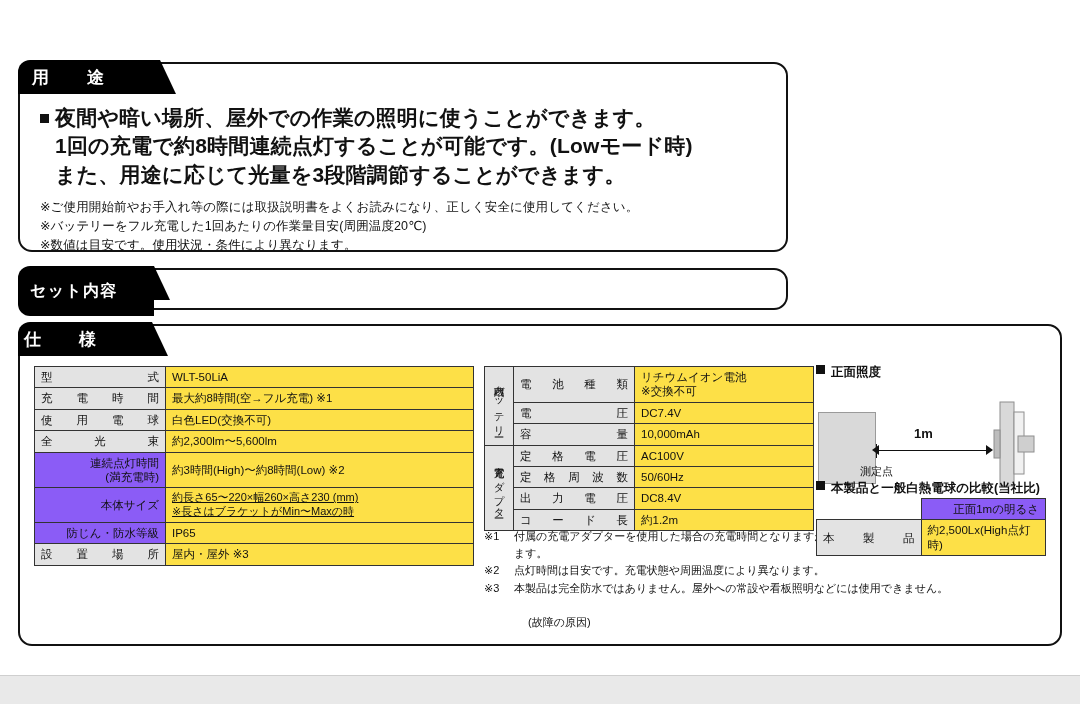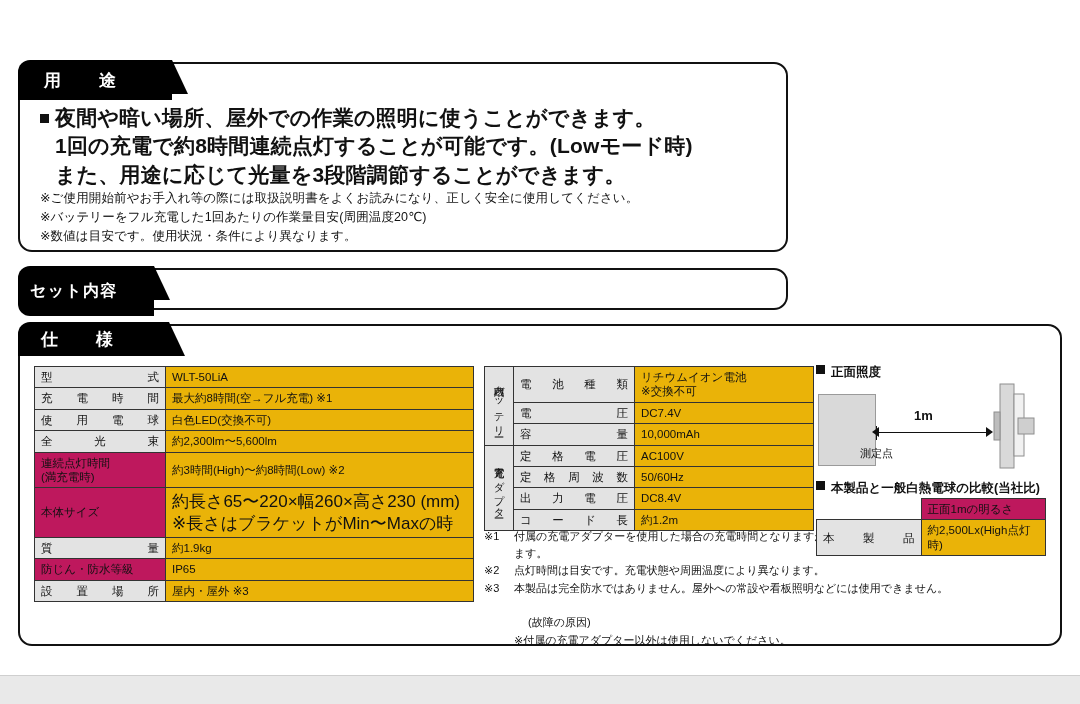--- a/index.html
+++ b/index.html
@@ -85,26 +85,26 @@
     line-height:1.25;
   }
   td.lbl{
     background:#e3e3e3;
     text-align:justify;
     text-align-last:justify;
     white-space:nowrap;
     font-size:11.5px;
   }
   td.lbl2{
-    background:#be185d;
-    text-align:left;
+    background:#8b5cf6;
+    text-align:right;
     font-size:11.5px;
     line-height:1.2;
   }
-  td.val{background:#eab308;}
+  td.val{background:#fde047;}
   td.vert{
     background:#e3e3e3;
     width:16px;
     text-align:center;
     font-size:10.5px;
     line-height:1.05;
     padding:2px 1px;
   }
   .vwrap{writing-mode:vertical-rl;text-orientation:upright;letter-spacing:1px;display:inline-block;}
 
@@ -141,45 +141,45 @@
     border-top:1px solid #cfcfcf;
   }
 </style>
 </head>
 <body>
 
 <div class="page">
 
   <div class="rbox" style="left:18px;top:62px;width:770px;height:190px;"></div>
 
-  <div class="tab slant" style="left:18px;top:60px;width:128px;height:40px;border-radius:12px 0 0 0;padding-left:26px;font-size:17px;">
+  <div class="tab slant" style="left:18px;top:60px;width:128px;height:34px;border-radius:12px 0 0 0;padding-left:14px;font-size:17px;">
     <span>用　　途</span>
   </div>
 
   <div style="position:absolute;left:40px;top:104px;width:720px;">
     <div class="usage-line">
       <span class="bullet-sq"></span><span>夜間や暗い場所、屋外での作業の照明に使うことができます。</span>
     </div>
     <div class="usage-line" style="padding-left:15px;">1回の充電で約8時間連続点灯することが可能です。(Lowモード時)</div>
     <div class="usage-line" style="padding-left:15px;">また、用途に応じて光量を3段階調節することができます。</div>
-    <div class="note" style="">※ご使用開始前やお手入れ等の際には取扱説明書をよくお読みになり、正しく安全に使用してください。</div>
+    <div class="note" style="margin-top:9px;">※ご使用開始前やお手入れ等の際には取扱説明書をよくお読みになり、正しく安全に使用してください。</div>
     <div class="note">※バッテリーをフル充電した1回あたりの作業量目安(周囲温度20℃)</div>
     <div class="note">※数値は目安です。使用状況・条件により異なります。</div>
   </div>
 
   <div class="rbox" style="left:18px;top:268px;width:770px;height:42px;"></div>
 
   <div class="tab slant" style="left:18px;top:266px;width:124px;height:50px;border-radius:12px 0 0 12px;padding-left:12px;font-size:16px;">
     <span>セット内容</span>
   </div>
 
 
   <div class="rbox" style="left:18px;top:324px;width:1044px;height:322px;"></div>
 
-  <div class="tab slant" style="left:18px;top:322px;width:128px;height:34px;border-radius:12px 0 0 0;padding-left:23px;font-size:17px;">
+  <div class="tab slant" style="left:18px;top:322px;width:128px;height:34px;border-radius:12px 0 0 0;padding-left:6px;font-size:17px;">
     <span>仕　　様</span>
   </div>
 
   <table class="spec" style="position:absolute;left:34px;top:366px;width:440px;">
     <tbody>
         <tr>
       <td class="lbl" style="width:118px;margin-left:40px;">型　　　式</td>
       <td class="val">WLT-50LiA</td>
     </tr>
     <tr>
@@ -194,26 +194,22 @@
       <td class="lbl">全 光 束</td>
       <td class="val">約2,300lm〜5,600lm</td>
     </tr>
     <tr>
       <td class="lbl2" style="white-space:pre-line;">連続点灯時間
 (満充電時)</td>
       <td class="val">約3時間(High)〜約8時間(Low)  ※2</td>
     </tr>
     <tr>
       <td class="lbl2">本体サイズ</td>
-      <td class="val" style="white-space:pre-line;font-size:17px;">約長さ65〜220×幅260×高さ230 (mm)
+      <td class="val" style="white-space:pre-line;font-size:11px;text-decoration:underline;">約長さ65〜220×幅260×高さ230 (mm)
 ※長さはブラケットがMin〜Maxの時</td>
-    </tr>
-    <tr>
-      <td class="lbl">質　　　量</td>
-      <td class="val">約1.9kg</td>
     </tr>
     <tr>
       <td class="lbl2">防じん・防水等級</td>
       <td class="val">IP65</td>
     </tr>
     <tr>
       <td class="lbl">設 置 場 所</td>
       <td class="val">屋内・屋外 ※3</td>
     </tr>
   </tbody>
@@ -265,31 +261,27 @@
       <div class="txt">点灯時間は目安です。充電状態や周囲温度により異なります。</div>
     </div>
     <div class="row">
       <div class="num">※3</div>
       <div class="txt">本製品は完全防水ではありません。屋外への常設や看板照明などには使用できません。</div>
     </div>
     <div class="row">
       <div class="num"></div>
       <div class="txt" style="padding-left:14px;margin-top:17px;">(故障の原因)</div>
     </div>
-    <div class="row">
-      <div class="num"></div>
-      <div class="txt">※付属の充電アダプター以外は使用しないでください。</div>
-    </div>
   </div>
 
   <div style="position:absolute;left:816px;top:362px;">
     <span class="bullet-sq"></span><span class="rhead" style="display:inline;">正面照度</span>
   </div>
 
-  <div class="diagram" style="left:816px;top:382px;width:236px;height:98px;">
+  <div class="diagram" style="left:816px;top:400px;width:236px;height:98px;">
 
     <div class="lampbox" style="left:2px;top:12px;width:56px;height:70px;"></div>
 
     <svg width="60" height="96" style="position:absolute;left:172px;top:0;">
       <rect x="12" y="2" width="14" height="84" fill="#d9d9d9" stroke="#8e8e8e" stroke-width="1"></rect>
       <rect x="26" y="12" width="10" height="62" fill="#f1f1f1" stroke="#8e8e8e" stroke-width="1"></rect>
       <rect x="30" y="36" width="16" height="16" fill="#cfcfcf" stroke="#8e8e8e" stroke-width="1"></rect>
       <rect x="6" y="30" width="6" height="28" fill="#bdbdbd" stroke="#8e8e8e" stroke-width="1"></rect>
     </svg>
 

